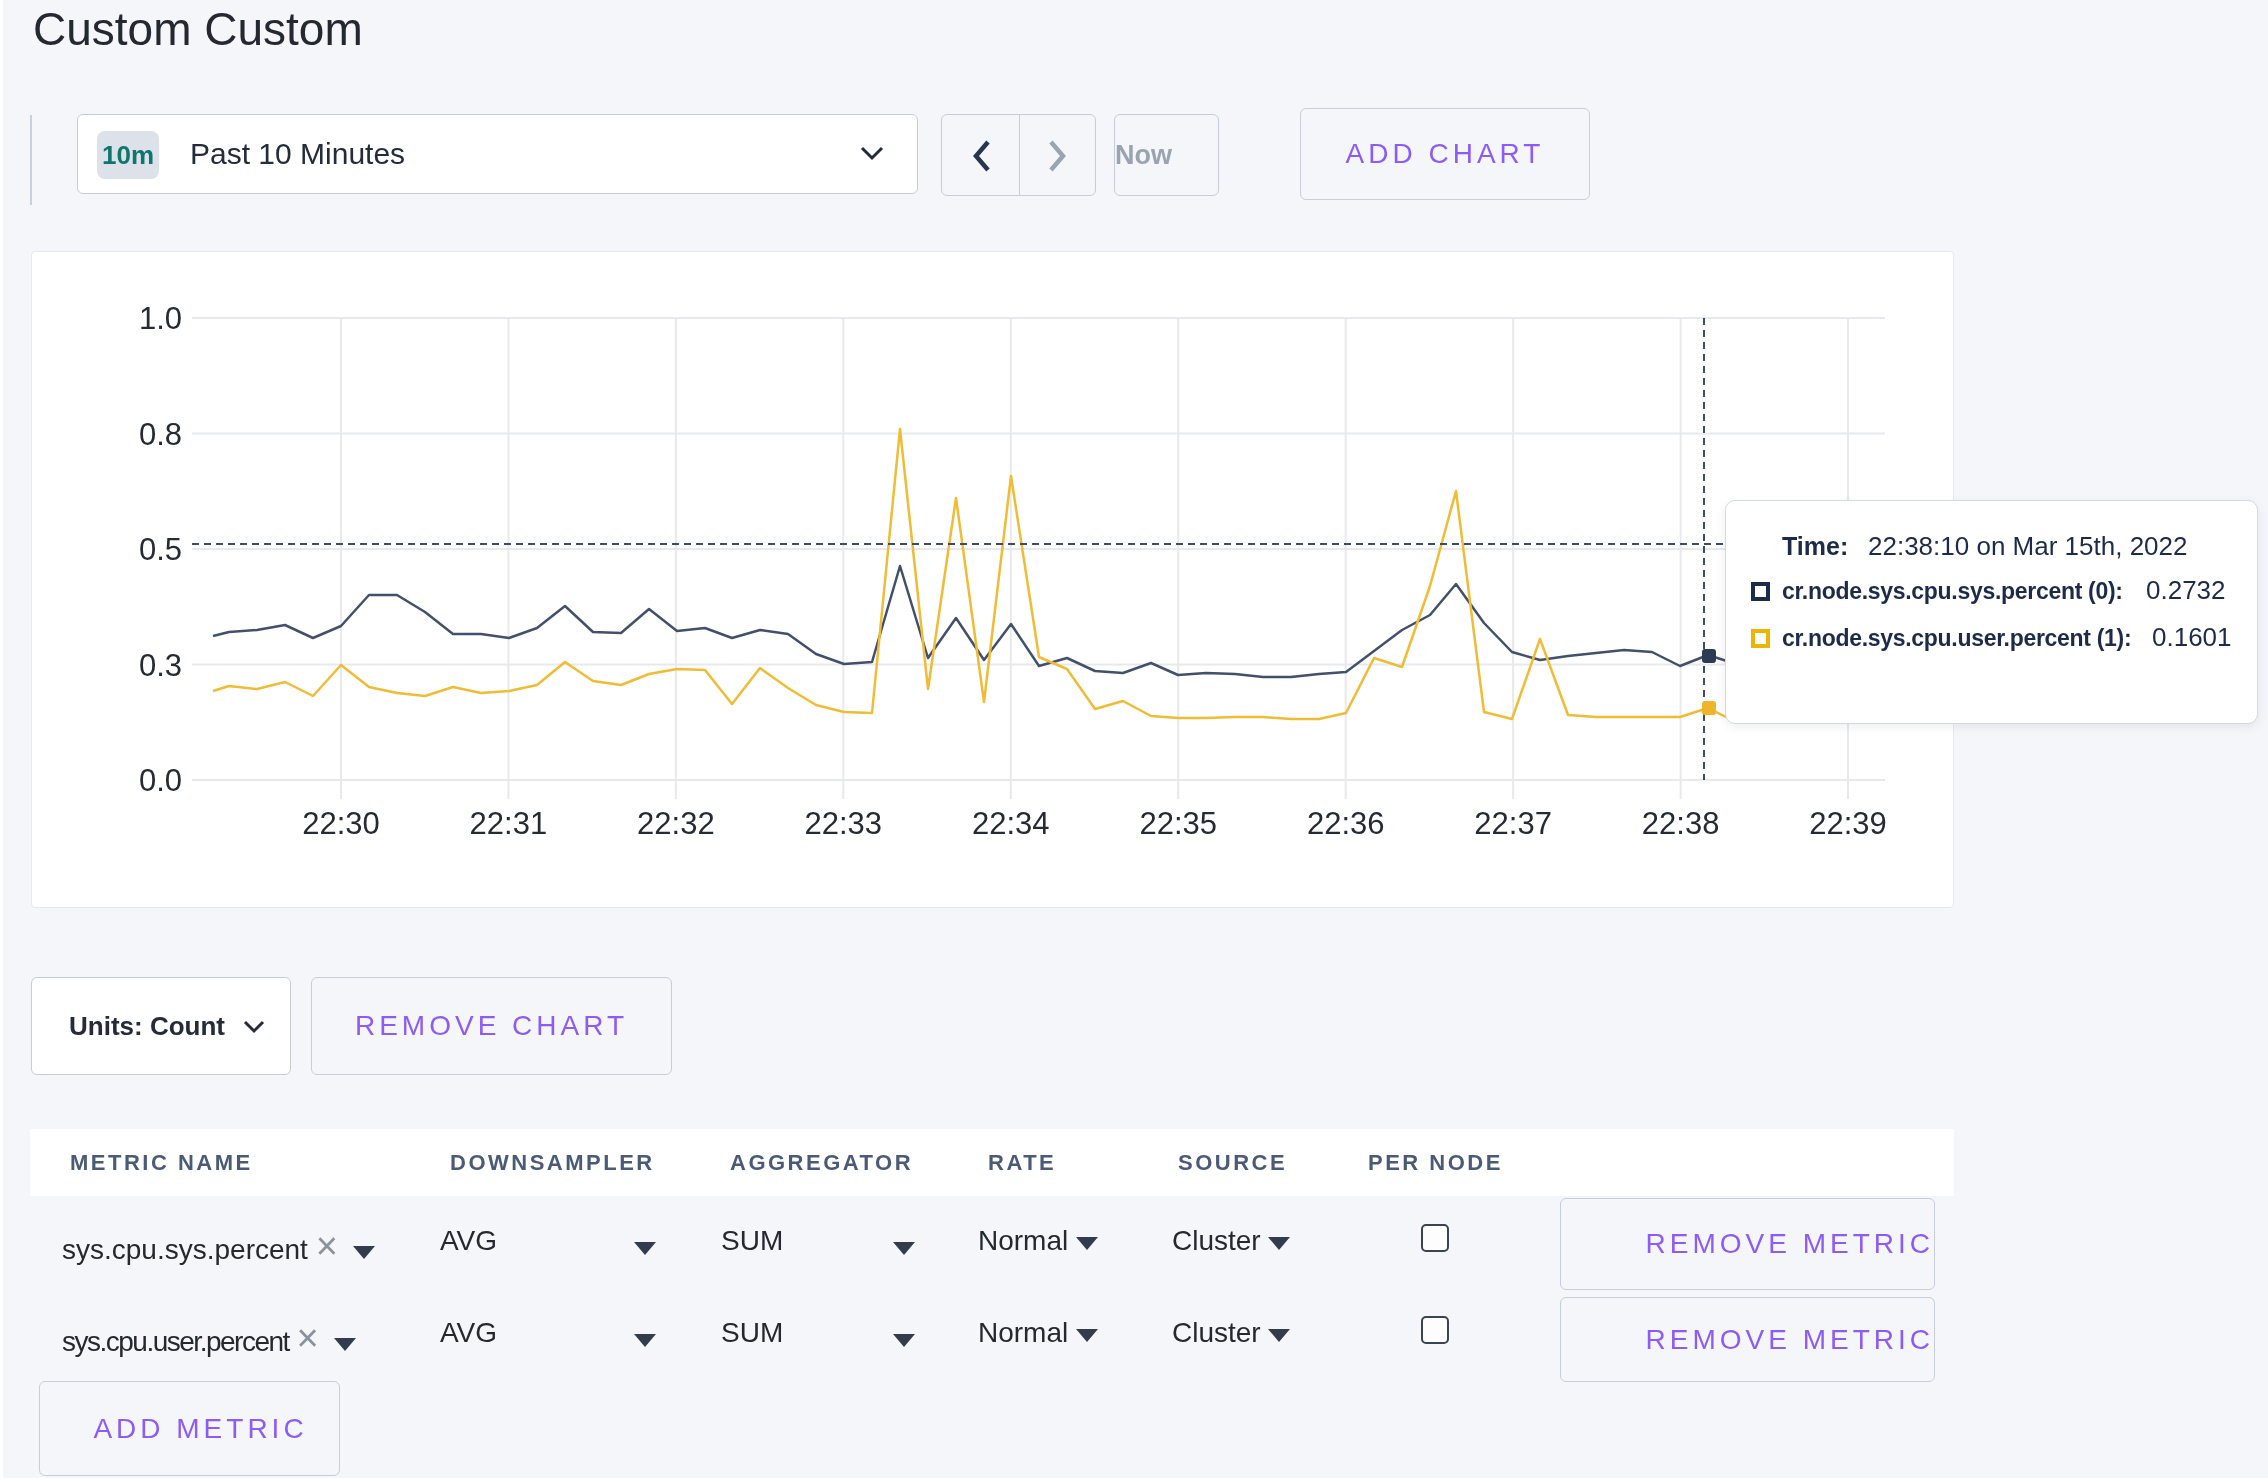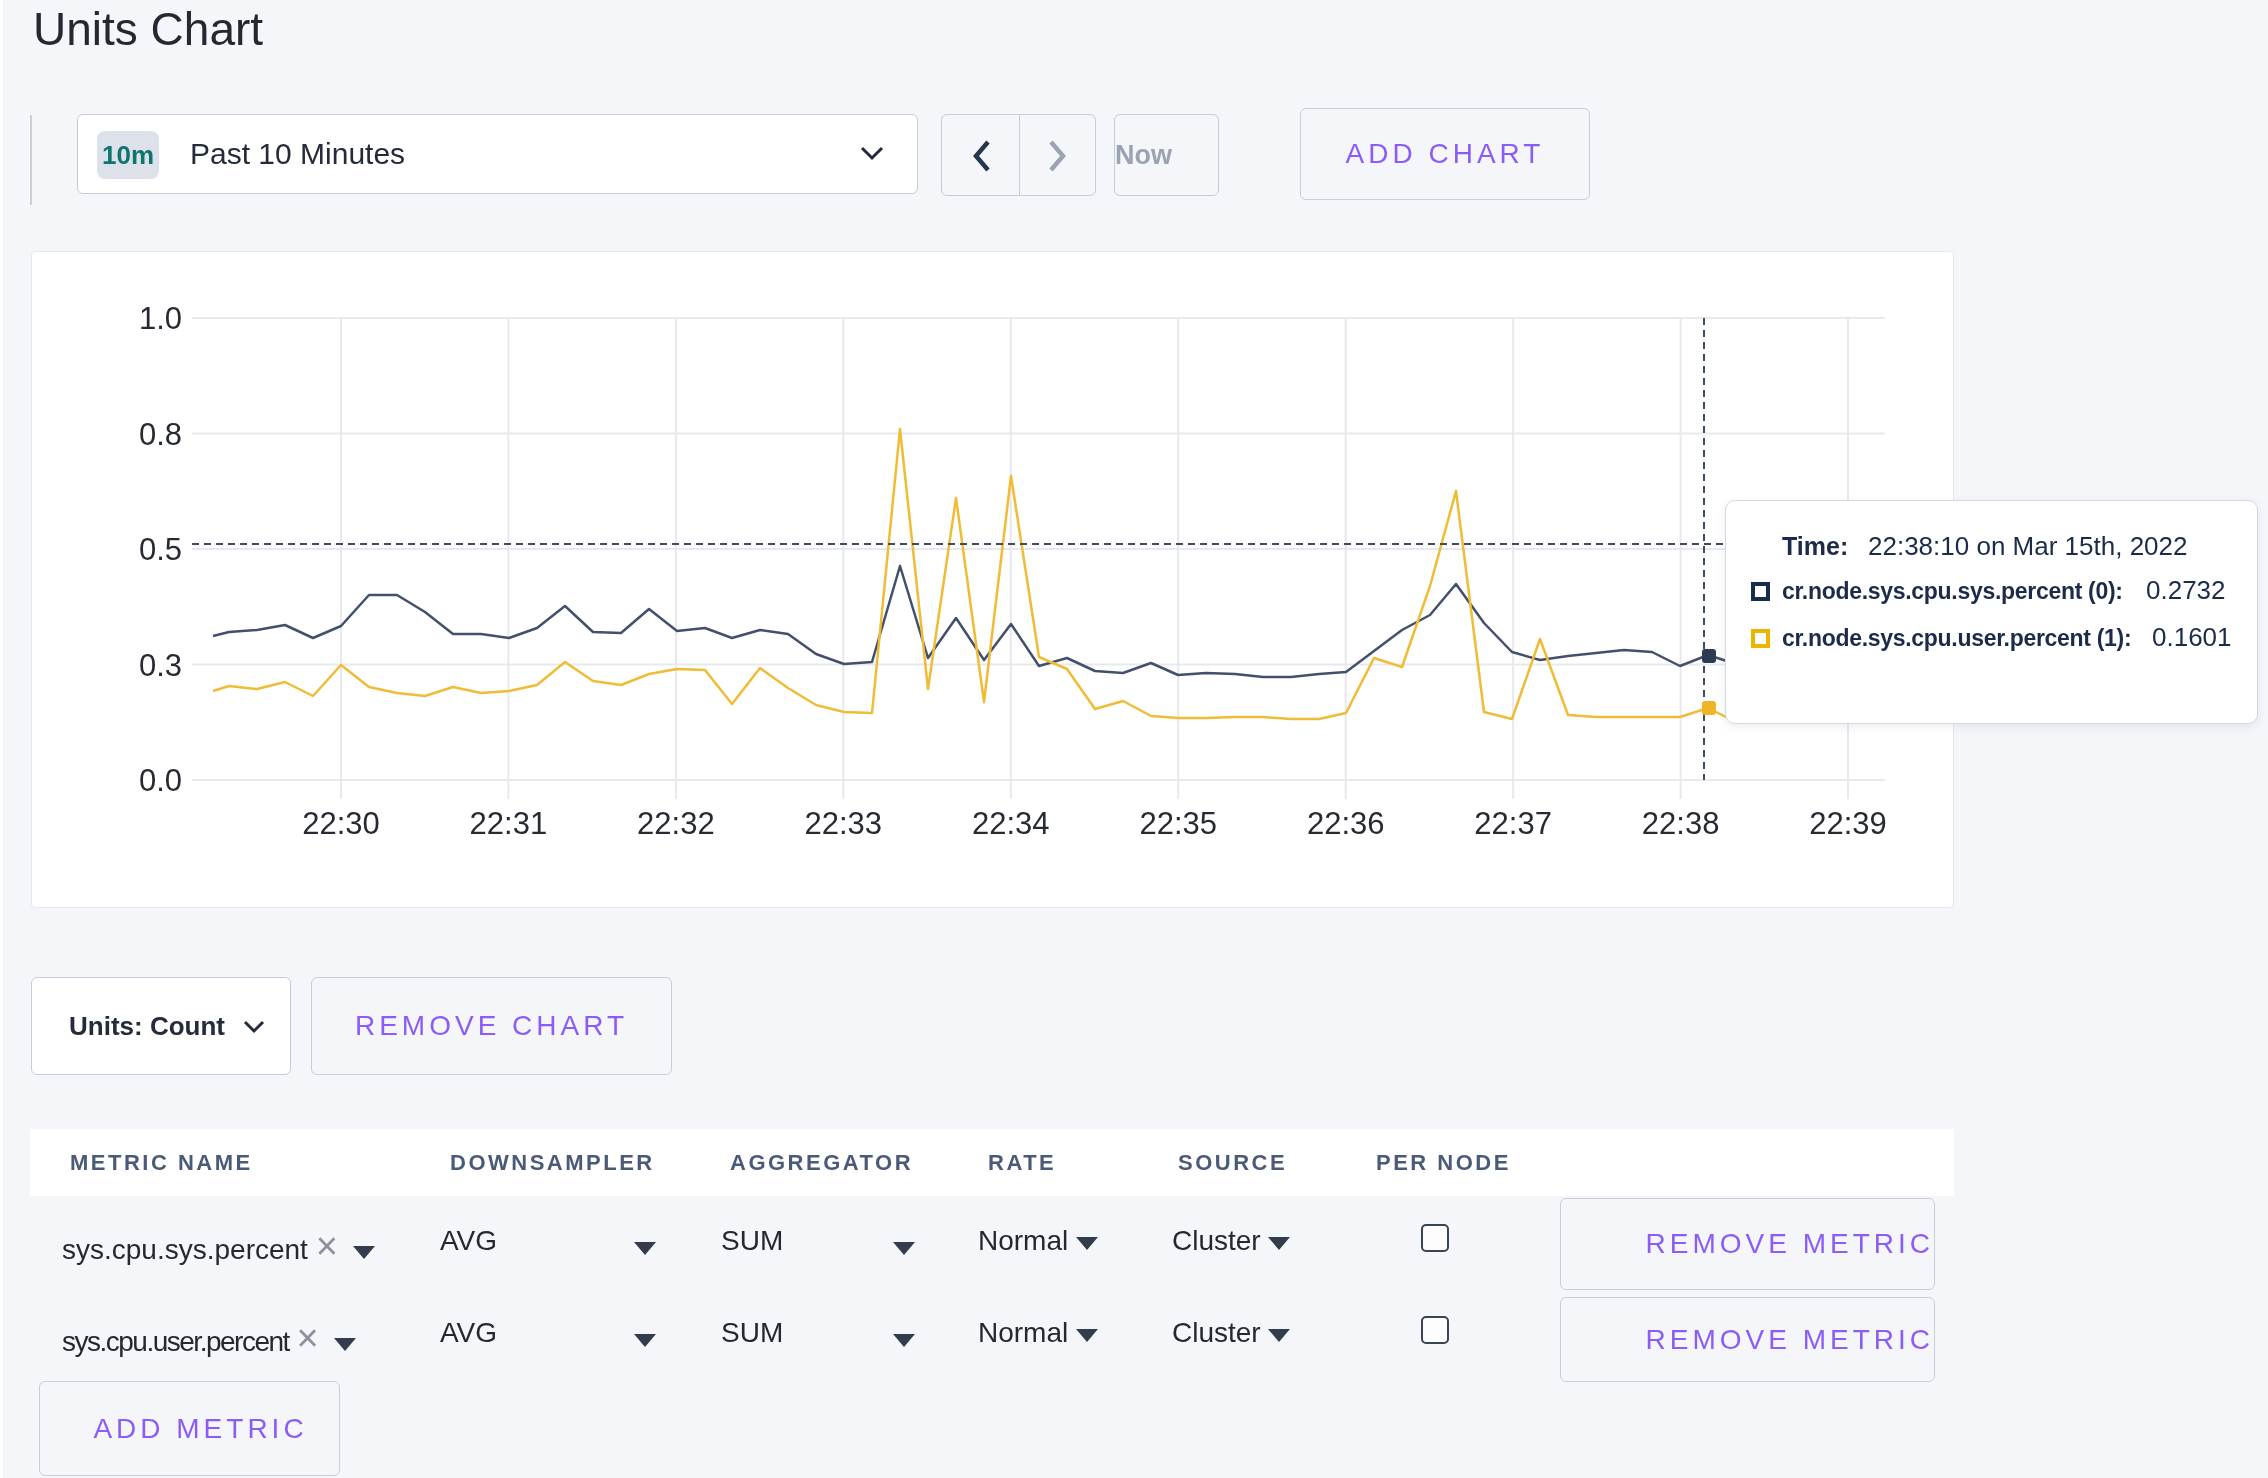--- a/index.html
+++ b/index.html
@@ -72,21 +72,21 @@
   .cell { position:absolute; font-size:28px; color:#24292f; white-space:nowrap; }
   .tri { display:inline-block; width:0; height:0; border-left:11px solid transparent; border-right:11px solid transparent; border-top:13px solid #333c4d; }
   .xmark { color:#8b929d; font-size:38px; }
   .checkbox { position:absolute; width:28px; height:28px; border:2px solid #3a4354; border-radius:5px; background:#fdfdfe; }
   .rmbtn { left:1560px; width:375px; height:92px; line-height:90px; letter-spacing:4px; font-size:28px;text-align:right; }
   #addmetric { left:39px; top:1381px; width:301px; height:95px; line-height:93px;padding-left:22px; }
 </style>
 </head>
 <body>
   <div class="leftstrip"></div>
-  <h1>Units Chart</h1>
+  <h1>Custom Custom</h1>
   <div class="vrule"></div>
 
   <div class="dropdown">
     <div class="badge">10m</div>
     <div class="ddlabel">Past 10 Minutes</div>
     <svg class="chev" style="right:32px; top:29px;" width="26" height="18" viewBox="0 0 26 18">
       <path d="M3 4 L13 14 L23 4" fill="none" stroke="#242b3a" stroke-width="3"></path>
     </svg>
   </div>
 
@@ -156,21 +156,21 @@
     </svg>
   </div>
   <div class="btn" id="removechart">REMOVE CHART</div>
 
   <div class="thead">
     <div class="hcell" style="left:40px;">METRIC NAME</div>
     <div class="hcell" style="left:420px;">DOWNSAMPLER</div>
     <div class="hcell" style="left:700px;">AGGREGATOR</div>
     <div class="hcell" style="left:958px;">RATE</div>
     <div class="hcell" style="left:1148px;">SOURCE</div>
-    <div class="hcell" style="left:1338px;margin-left:8px;">PER NODE</div>
+    <div class="hcell" style="left:1338px;">PER NODE</div>
   </div>
 
   <div class="cell" style="left:62px; top:1225px;">sys.cpu.sys.percent&nbsp;<span class="xmark">×</span>&nbsp;&nbsp;<span class="tri"></span></div>
   <div class="cell" style="left:440px; top:1225px;">AVG</div>
   <div class="cell" style="left:634px; top:1230px;"><span class="tri"></span></div>
   <div class="cell" style="left:721px; top:1225px;">SUM</div>
   <div class="cell" style="left:893px; top:1230px;"><span class="tri"></span></div>
   <div class="cell" style="left:978px; top:1225px;">Normal&nbsp;<span class="tri"></span></div>
   <div class="cell" style="left:1172px; top:1225px;">Cluster&nbsp;<span class="tri"></span></div>
   <div class="checkbox" style="left:1421px; top:1224px;"></div>

